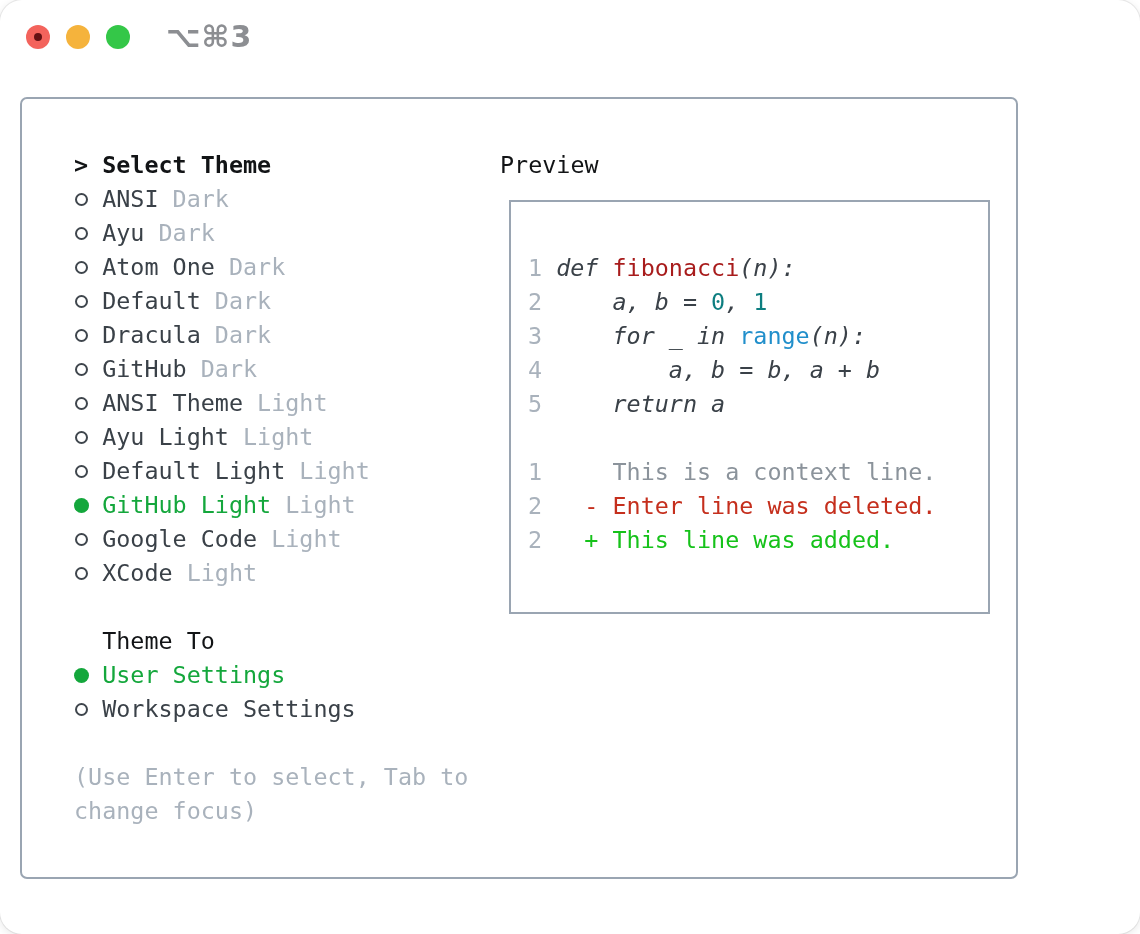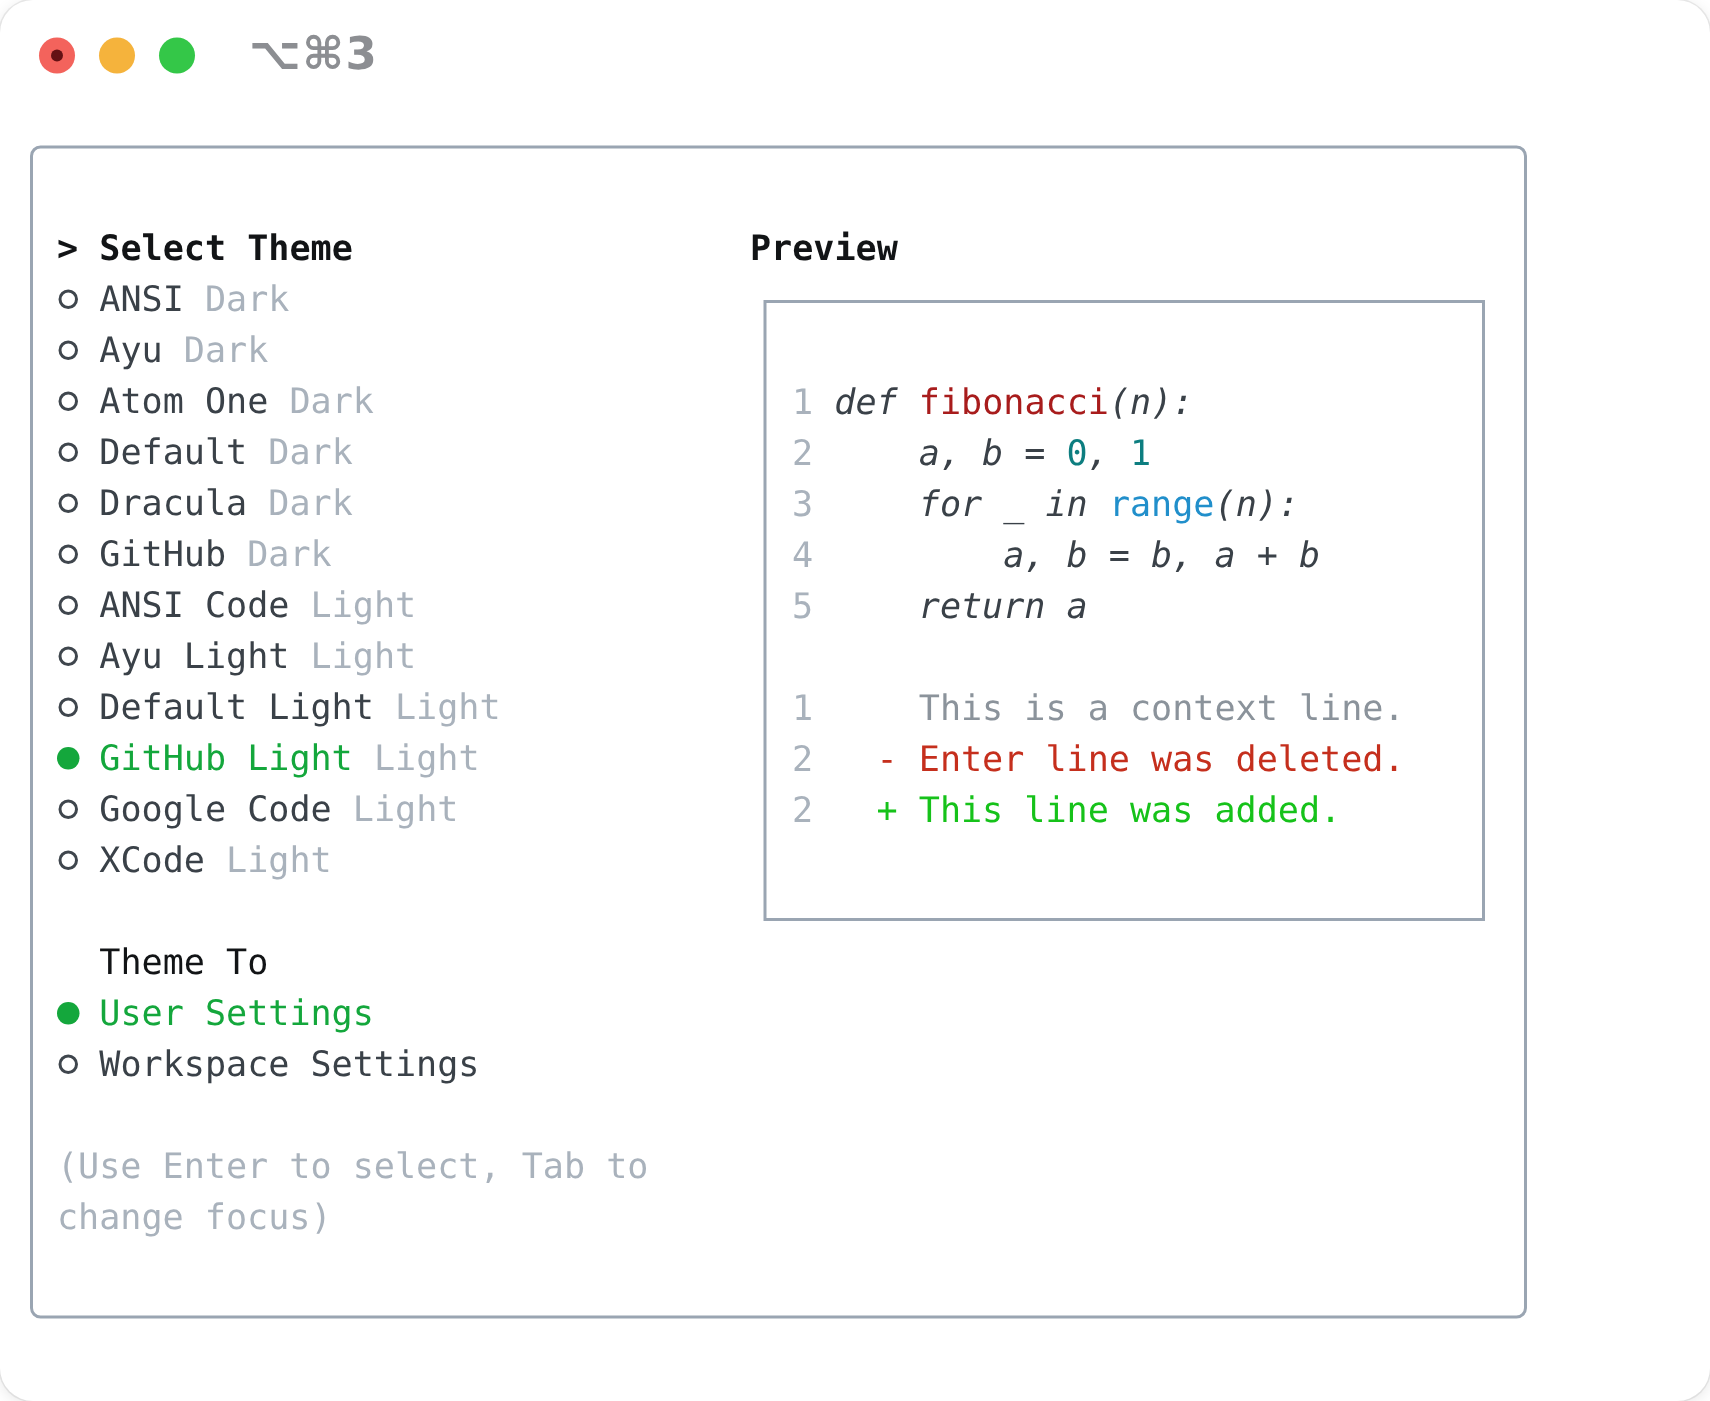--- a/index.html
+++ b/index.html
@@ -15,36 +15,36 @@
                  border-radius:50%;background:var(--traffic-red-dot);}
   .tl.yellow{left:66px;background:var(--traffic-yellow);}
   .tl.green{left:106px;background:var(--traffic-green);}
   .win-title{position:absolute;left:166px;top:19px;font-family:"DejaVu Sans","Liberation Sans",sans-serif;
              font-size:30px;font-weight:700;color:var(--titlebar-gray);letter-spacing:1px;}
   
   .panel{position:absolute;left:20px;top:97px;width:994px;height:778px;
          border:2px solid var(--panel-border);border-radius:7px;background:#fff;}
   
   .left-rows{position:absolute;left:16px;top:49px;}
-  .lrow{height:34px;white-space:pre;font-size:23.4px;line-height:34px;}
+  .lrow{height:34px;white-space:pre;font-size:23.4px;line-height:34px;margin-left:36px;}
   .prompt,.sec-title{color:var(--heading-black);font-weight:700;}
   .apply-title{color:var(--heading-black);}
   .item-name{color:var(--code-plain);}
   .item-name.selected{color:var(--accent-green);}
   .item-variant{color:var(--muted-gray);}
   .hint{color:var(--muted-gray);}
   .bullet-cell{display:inline-block;width:14.1px;text-align:center;}
   .ring{display:inline-block;box-sizing:border-box;width:13px;height:13px;border-radius:50%;
         border:2px solid var(--ring-gray);vertical-align:1px;}
   .dot{display:inline-block;box-sizing:border-box;width:15px;height:15px;border-radius:50%;
        background:var(--accent-green);vertical-align:0px;}
   .no-bullet{display:inline-block;width:14.1px;}
   
   .preview-title{position:absolute;left:478px;top:49px;height:34px;line-height:34px;
-                 font-size:23.4px;font-weight:700;color:var(--heading-black);white-space:pre;}
+                 font-size:23.4px;font-weight:400;color:var(--heading-black);white-space:pre;}
   .preview-box{position:absolute;left:487px;top:101px;width:477px;height:410px;
                border:2px solid var(--panel-border);background:#fff;}
   .preview-lines{position:absolute;left:17px;top:49px;}
   .pline{height:34px;white-space:pre;font-size:23.4px;line-height:34px;}
   .ln{color:var(--muted-gray);}
   .tok-plain{color:var(--code-plain);font-style:italic;}
   .tok-function{color:var(--code-function);}
   .tok-number{color:var(--code-number);}
   .tok-builtin{color:var(--code-builtin);}
   .tok-context{color:var(--context-gray);}
@@ -67,21 +67,21 @@
 
     <div class="left-rows">
       <div class="lrow"><span class="prompt">&gt;</span><span> </span><span class="sec-title">Select Theme</span></div>
       <div id="theme-items">
           <div class="lrow"><span class="bullet-cell"><i class="ring"></i></span><span class="item-name"> ANSI</span><span class="item-variant"> Dark</span></div>
           <div class="lrow"><span class="bullet-cell"><i class="ring"></i></span><span class="item-name"> Ayu</span><span class="item-variant"> Dark</span></div>
           <div class="lrow"><span class="bullet-cell"><i class="ring"></i></span><span class="item-name"> Atom One</span><span class="item-variant"> Dark</span></div>
           <div class="lrow"><span class="bullet-cell"><i class="ring"></i></span><span class="item-name"> Default</span><span class="item-variant"> Dark</span></div>
           <div class="lrow"><span class="bullet-cell"><i class="ring"></i></span><span class="item-name"> Dracula</span><span class="item-variant"> Dark</span></div>
           <div class="lrow"><span class="bullet-cell"><i class="ring"></i></span><span class="item-name"> GitHub</span><span class="item-variant"> Dark</span></div>
-          <div class="lrow"><span class="bullet-cell"><i class="ring"></i></span><span class="item-name"> ANSI Code</span><span class="item-variant"> Light</span></div>
+          <div class="lrow"><span class="bullet-cell"><i class="ring"></i></span><span class="item-name"> ANSI Theme</span><span class="item-variant"> Light</span></div>
           <div class="lrow"><span class="bullet-cell"><i class="ring"></i></span><span class="item-name"> Ayu Light</span><span class="item-variant"> Light</span></div>
           <div class="lrow"><span class="bullet-cell"><i class="ring"></i></span><span class="item-name"> Default Light</span><span class="item-variant"> Light</span></div>
           <div class="lrow"><span class="bullet-cell"><i class="dot"></i></span><span class="item-name selected"> GitHub Light</span><span class="item-variant"> Light</span></div>
           <div class="lrow"><span class="bullet-cell"><i class="ring"></i></span><span class="item-name"> Google Code</span><span class="item-variant"> Light</span></div>
           <div class="lrow"><span class="bullet-cell"><i class="ring"></i></span><span class="item-name"> XCode</span><span class="item-variant"> Light</span></div>
         </div>
       <div class="lrow"> </div>
       <div class="lrow"><span class="no-bullet"></span><span> </span><span class="apply-title">Theme To</span></div>
       <div id="apply-options">
           <div class="lrow"><span class="bullet-cell"><i class="dot"></i></span><span class="item-name selected"> User Settings</span></div>

